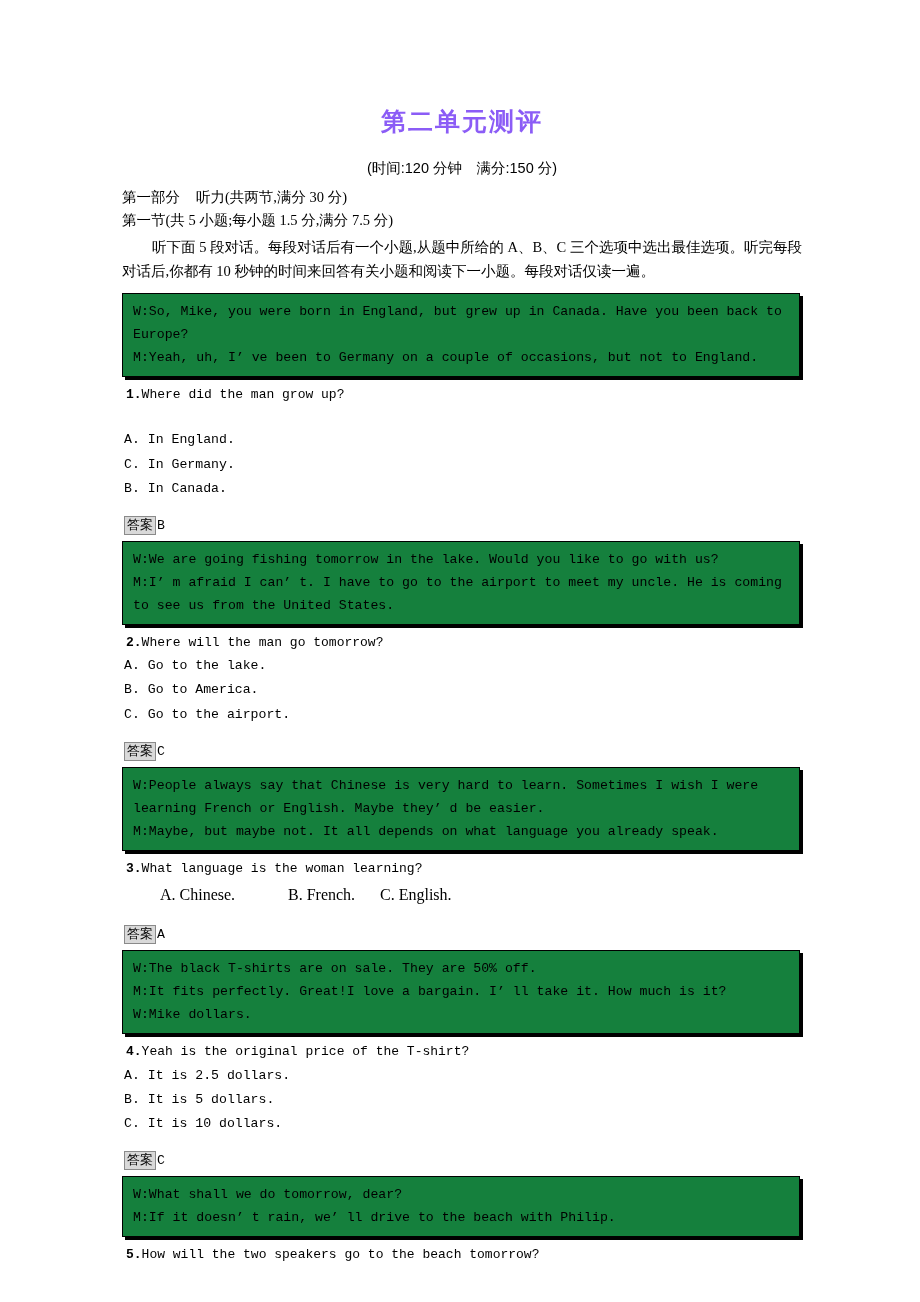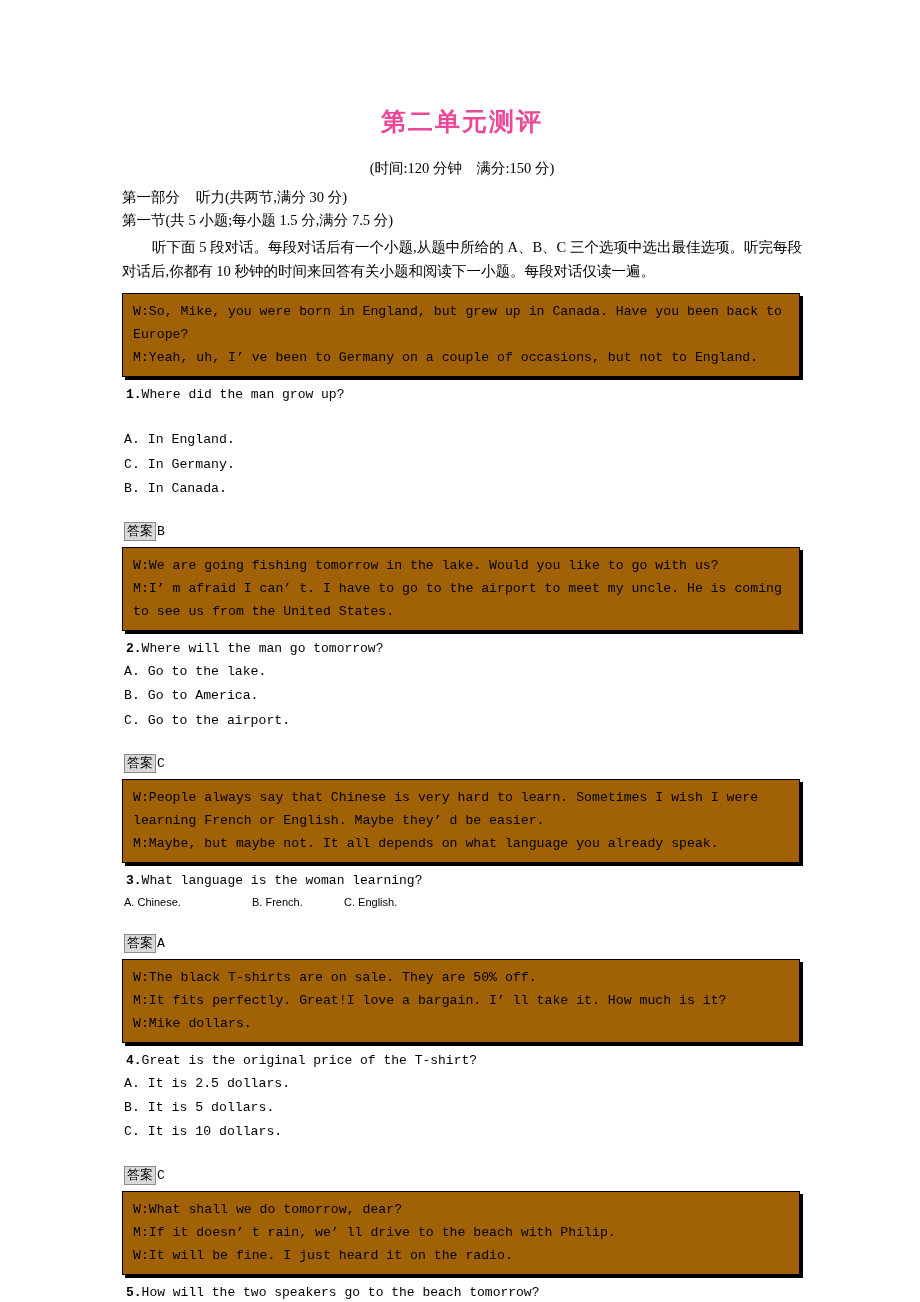--- a/index.html
+++ b/index.html
@@ -23,34 +23,34 @@
     left: 122px;
     top: 108px;
     width: 680px;
   }
 
   
   .doc-title {
     text-align: center;
     font-size: 25px;
     font-weight: bold;
-    color: #ec4899;
+    color: #8b5cf6;
     letter-spacing: 2px;
     font-family: "DejaVu Sans", "Liberation Sans", sans-serif;
     margin: 0 0 22px 0;
     line-height: 1.1;
   }
 
   
   .meta-line {
     text-align: center;
     font-size: 14.5px;
     margin: 0 0 7px 0;
     line-height: 1.5;
-    font-family: Liberation Serif, serif;
+    font-family: Liberation Sans, sans-serif;
   }
   .section-head {
     font-size: 14.5px;
     line-height: 1.6;
     margin: 0;
     font-family: Liberation Serif, serif;
   }
   .section-head .gap { display: inline-block; width: 16px; }
 
   .instruct {
@@ -62,21 +62,21 @@
     font-family: "Liberation Serif", serif;
   }
 
   
   .dialog-box {
     border: 1.6px solid #000;
     box-shadow: 3px 3px 0 0 #000;
     padding: 7px 10px 6px 10px;
     margin: 0 0 6px 0;
     width: 678px;
-    background: #a16207;
+    background: #15803d;
   }
   .dialog-line {
     font-family: "Liberation Mono", "DejaVu Sans Mono", monospace;
     font-size: 13.2px;
     line-height: 1.73;
     white-space: normal;
     letter-spacing: 0px;
   }
 
   
@@ -91,36 +91,37 @@
   .q-spacer { height: 22px; }
 
   .opt-list { margin: 0; padding: 0; }
   .opt {
     font-family: "Liberation Mono", "DejaVu Sans Mono", monospace;
     font-size: 13.2px;
     line-height: 1.82;
     padding-left: 2px;
   }
   .opt-row {
-    font-family: Liberation Sans, sans-serif;
-    font-size: 11px;
+    font-family: Liberation Serif, serif;
+    font-size: 16px;
     line-height: 1.82;
     padding-left: 2px;
     display: block;
+    margin-left: 36px;
   }
   .opt-row .oi {
     display: inline-block;
   }
   .opt-row .oi.i0 { width: 128px; }
   .opt-row .oi.i1 { width: 92px; }
 
   
   .ans-row {
     line-height: 1.55;
-    margin: 18px 0 4px 0;
+    margin: 12px 0 4px 0;
     padding-left: 2px;
     white-space: nowrap;
   }
   .ans-badge {
     display: inline-block;
     background: #d9d9d9;
     border: 1px solid #8a8a8a;
     font-family: "DejaVu Sans", "Liberation Sans", sans-serif;
     font-size: 13px;
     line-height: 1.15;
@@ -188,32 +189,31 @@
           <div class="q-stem"><span class="qnum">3.</span><span>What language is the woman learning?</span></div>
           <div class="opt-row"><span class="oi i0">A. Chinese.</span><span class="oi i1">B. French.</span><span class="oi i2">C. English.</span></div>
           <div class="ans-row"><span class="ans-badge">答案</span><span class="ans-letter">A</span></div>
         </div>
         <div class="qblock">
           <div class="dialog-box">
             <div class="dialog-line">W:The black T-shirts are on sale. They are 50% off.</div>
             <div class="dialog-line">M:It fits perfectly. Great!I love a bargain. I’ ll take it. How much is it?</div>
             <div class="dialog-line">W:Mike dollars.</div>
           </div>
-          <div class="q-stem"><span class="qnum">4.</span><span>Great is the original price of the T-shirt?</span></div>
+          <div class="q-stem"><span class="qnum">4.</span><span>Yeah is the original price of the T-shirt?</span></div>
           <div class="opt-list">
             <div class="opt">A. It is 2.5 dollars.</div>
             <div class="opt">B. It is 5 dollars.</div>
             <div class="opt">C. It is 10 dollars.</div>
           </div>
           <div class="ans-row"><span class="ans-badge">答案</span><span class="ans-letter">C</span></div>
         </div>
         <div class="qblock">
           <div class="dialog-box">
             <div class="dialog-line">W:What shall we do tomorrow, dear?</div>
             <div class="dialog-line">M:If it doesn’ t rain, we’ ll drive to the beach with Philip.</div>
-            <div class="dialog-line">W:It will be fine. I just heard it on the radio.</div>
           </div>
           <div class="q-stem"><span class="qnum">5.</span><span>How will the two speakers go to the beach tomorrow?</span></div>
         </div>
       </div>
 
   </div>
 </div>
 
 </body></html>

